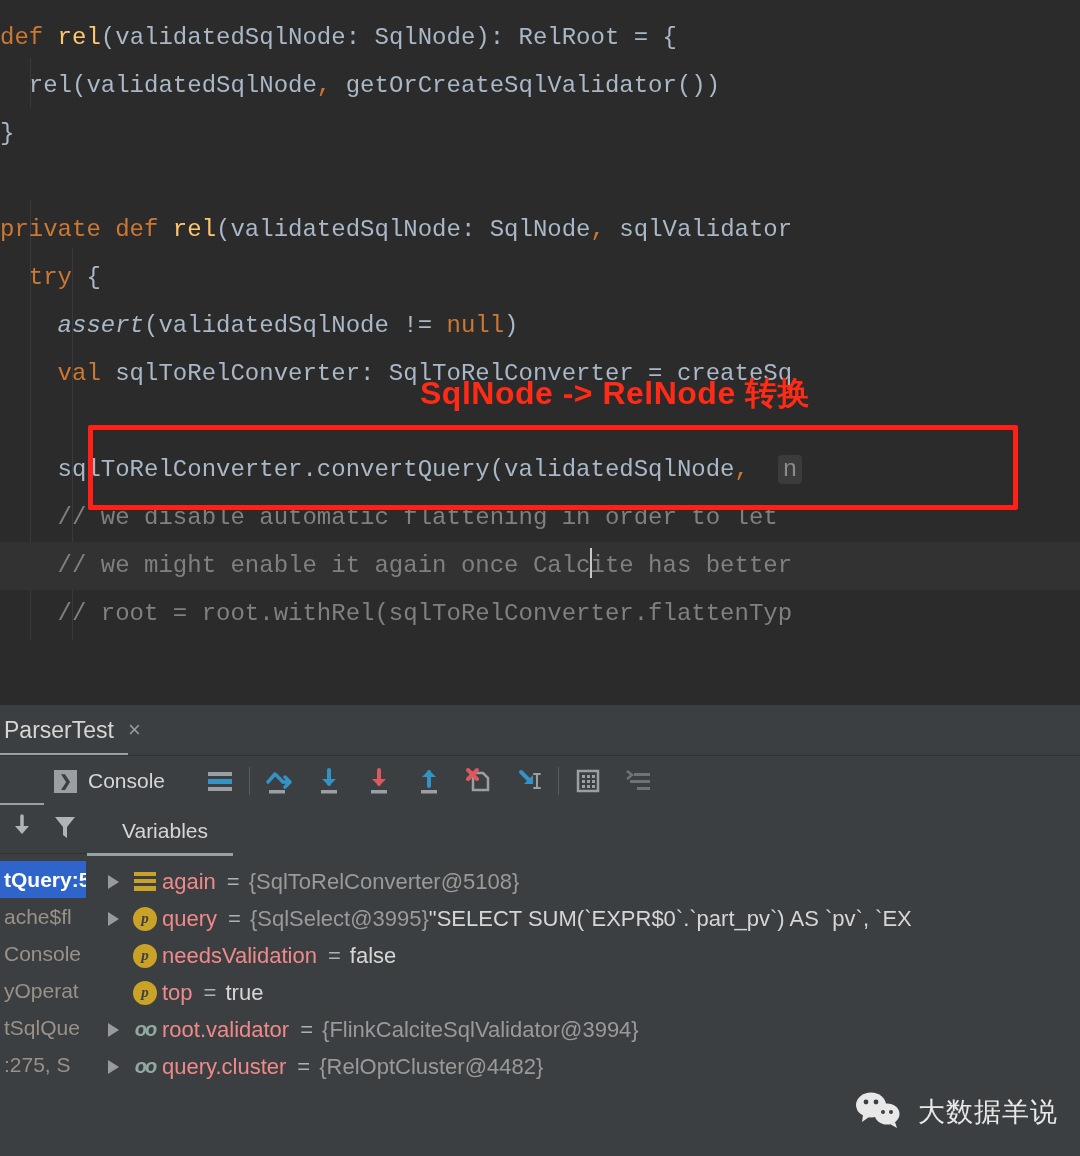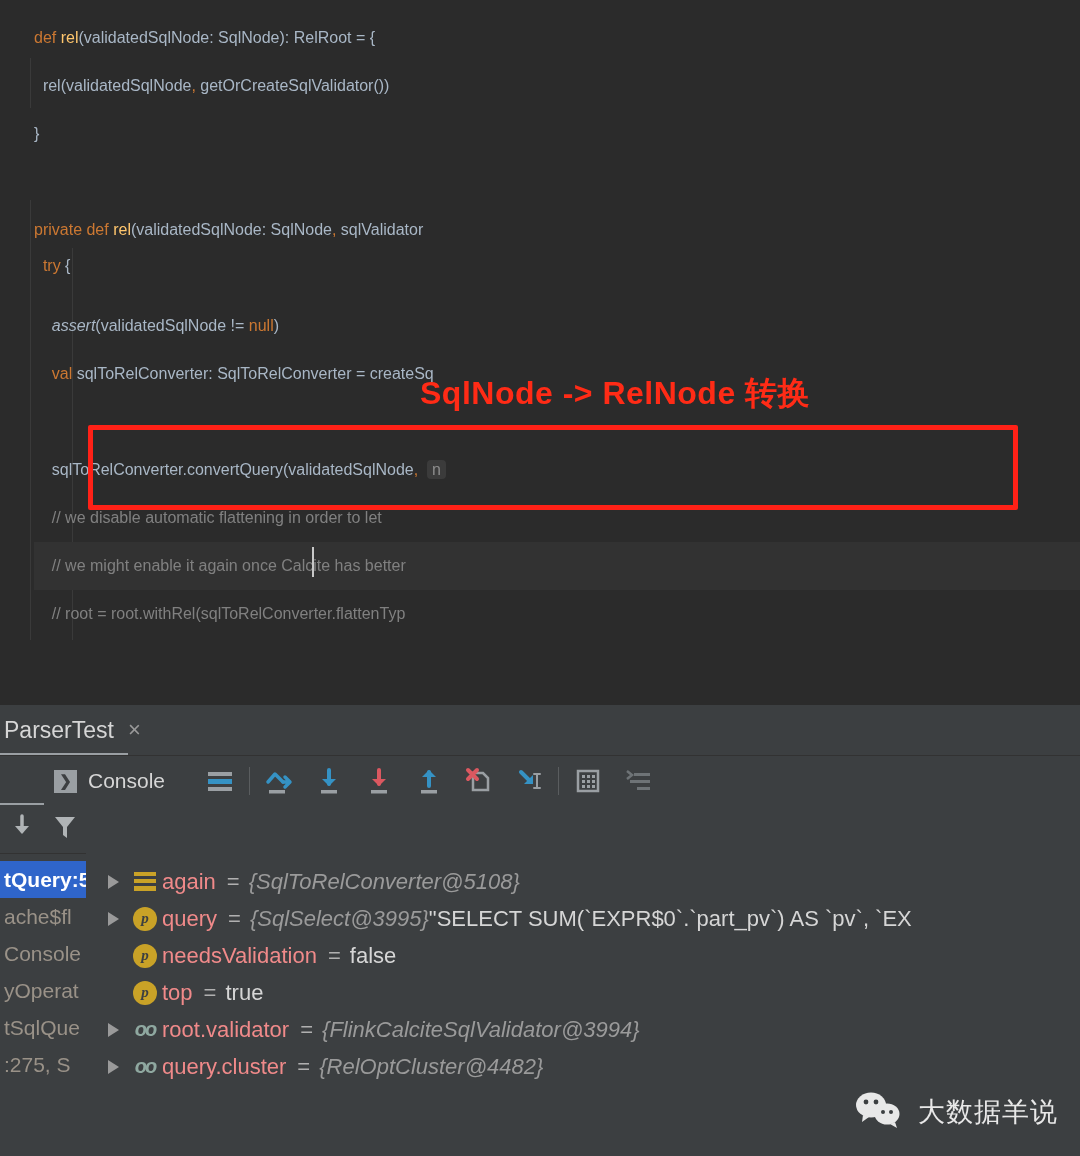--- a/index.html
+++ b/index.html
@@ -12,23 +12,23 @@
   #root{position:relative;width:1080px;height:1156px;}
 
   
   .editor{
     position:absolute;left:0;top:0;width:1080px;height:660px;
     background:#2b2b2b;overflow:hidden;
   }
   .gutter-line{position:absolute;top:0;bottom:0;width:1px;background:#3a3a3a;}
   .code-line{
     position:absolute;left:0;right:0;height:48px;line-height:48px;
-    font-family:Liberation Sans, sans-serif;
-    font-size:16px;
-    color:#a9b7c6;white-space:pre;margin-left:34px;
+    font-family:Liberation Mono, monospace;
+    font-size:24px;
+    color:#a9b7c6;white-space:pre;
   }
   .code-line.hl{background:#323232;}
   .kw{color:#cc7832;}
   .fn{color:#ffc66d;}
   .pl{color:#a9b7c6;}
   .cmt{color:#808080;}
   .it{font-style:italic;}
   .caret{
     display:inline-block;width:2px;height:30px;background:#c8c8c8;
     vertical-align:-6px;margin:0 -1px;
@@ -138,21 +138,21 @@
       linear-gradient(#c9a227 0 4px,transparent 4px 7px,#c9a227 7px 11px,transparent 11px 14px,#c9a227 14px 18px);
   }
   .ic-param{
     width:24px;height:24px;border-radius:50%;background:#c9a227;
     color:#3c3f41;font-size:15px;font-weight:bold;
     display:flex;align-items:center;justify-content:center;font-family:"Liberation Serif",serif;
   }
   .ic-watch{color:#8fa8a0;font-size:20px;letter-spacing:-2px;font-weight:bold;}
   .v-name{color:#f08a8a;margin-right:2px;}
   .v-eq{color:#b0b0b0;margin:0 9px;}
-  .v-ref{color:#9a9a9a;font-style:italic;}
+  .v-ref{color:#9a9a9a;}
   .v-val{color:#d6d6d6;}
   .v-str{color:#d6d6d6;}
 
   
   .watermark{
     position:absolute;right:22px;bottom:22px;display:flex;align-items:center;gap:14px;
   }
   .wm-text{color:#e8e8e8;font-size:27px;letter-spacing:1px;}
 </style>
 </head>
@@ -163,21 +163,21 @@
   <div class="editor">
     <div class="gutter-line" style="left:30px;top:58px;height:50px;"></div>
     <div class="gutter-line" style="left:30px;top:200px;height:440px;"></div>
     <div class="gutter-line" style="left:72px;top:248px;height:392px;"></div>
     <div id="code-lines">
         <div class="code-line" style="top: 14px;"><span class="kw">def </span><span class="fn">rel</span><span class="pl">(validatedSqlNode: SqlNode): RelRoot = {</span></div>
         <div class="code-line" style="top: 62px;"><span class="pl">  rel(validatedSqlNode</span><span class="kw">,</span><span class="pl"> getOrCreateSqlValidator())</span></div>
         <div class="code-line" style="top: 110px;"><span class="pl">}</span></div>
         <div class="code-line" style="top: 158px;"><span class="pl"></span></div>
         <div class="code-line" style="top: 206px;"><span class="kw">private def </span><span class="fn">rel</span><span class="pl">(validatedSqlNode: SqlNode</span><span class="kw">,</span><span class="pl"> sqlValidator</span></div>
-        <div class="code-line" style="top: 242px;"><span class="kw">  try </span><span class="pl">{</span></div>
+        <div class="code-line" style="top: 254px;"><span class="kw">  try </span><span class="pl">{</span></div>
         <div class="code-line" style="top: 302px;"><span class="it">    assert</span><span class="pl">(validatedSqlNode != </span><span class="kw">null</span><span class="pl">)</span></div>
         <div class="code-line" style="top: 350px;"><span class="kw">    val </span><span class="pl">sqlToRelConverter: SqlToRelConverter = createSq</span></div>
         <div class="code-line" style="top: 398px;"><span class="pl"></span></div>
         <div class="code-line" style="top: 446px;"><span class="pl">    sqlToRelConverter.convertQuery(validatedSqlNode</span><span class="kw">,</span><span class="pl">  </span><span class="param-hint">n</span></div>
         <div class="code-line" style="top: 494px;"><span class="cmt">    // we disable automatic flattening in order to let</span></div>
         <div class="code-line hl" style="top: 542px;"><span class="cmt">    // we might enable it again once Calc</span><span class="caret"></span><span class="cmt">ite has better</span></div>
         <div class="code-line" style="top: 590px;"><span class="cmt">    // root = root.withRel(sqlToRelConverter.flattenTyp</span></div>
       </div>
 
     <div class="annot-text">SqlNode -&gt; RelNode 转换</div>
@@ -312,20 +312,26 @@
           <div class="frame-row sel">tQuery:5</div>
           <div class="frame-row">ache$fl</div>
           <div class="frame-row">Console</div>
           <div class="frame-row">yOperat</div>
           <div class="frame-row">tSqlQue</div>
           <div class="frame-row">:275, S</div>
         </div>
     </div>
 
     <div class="vars">
+      <div class="vars-tab-row">
+        <div class="vars-tab">
+          <span>Variables</span>
+        </div>
+        <div class="vars-tab-ul"></div>
+      </div>
       <div class="vars-list" id="vars-rows">
           <div class="var-row">
             <span class="tw">
               <i class="tw-arrow"></i>
             </span>
             <span class="vic">
               <i class="ic-field"></i>
             </span>
             <span class="v-name">again</span>
             <span class="v-eq">=</span>

